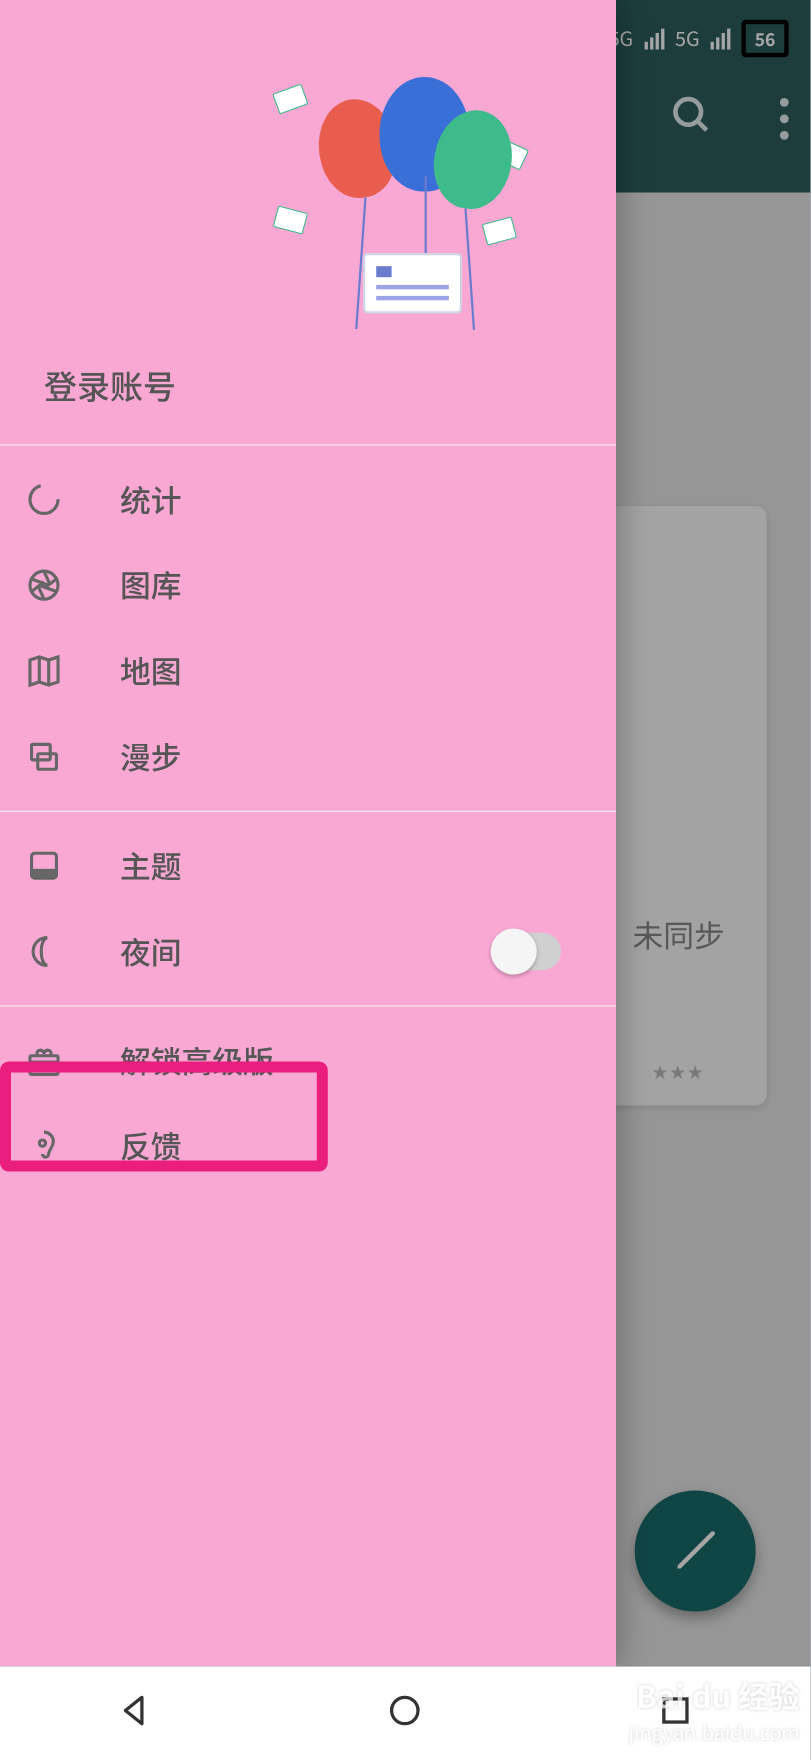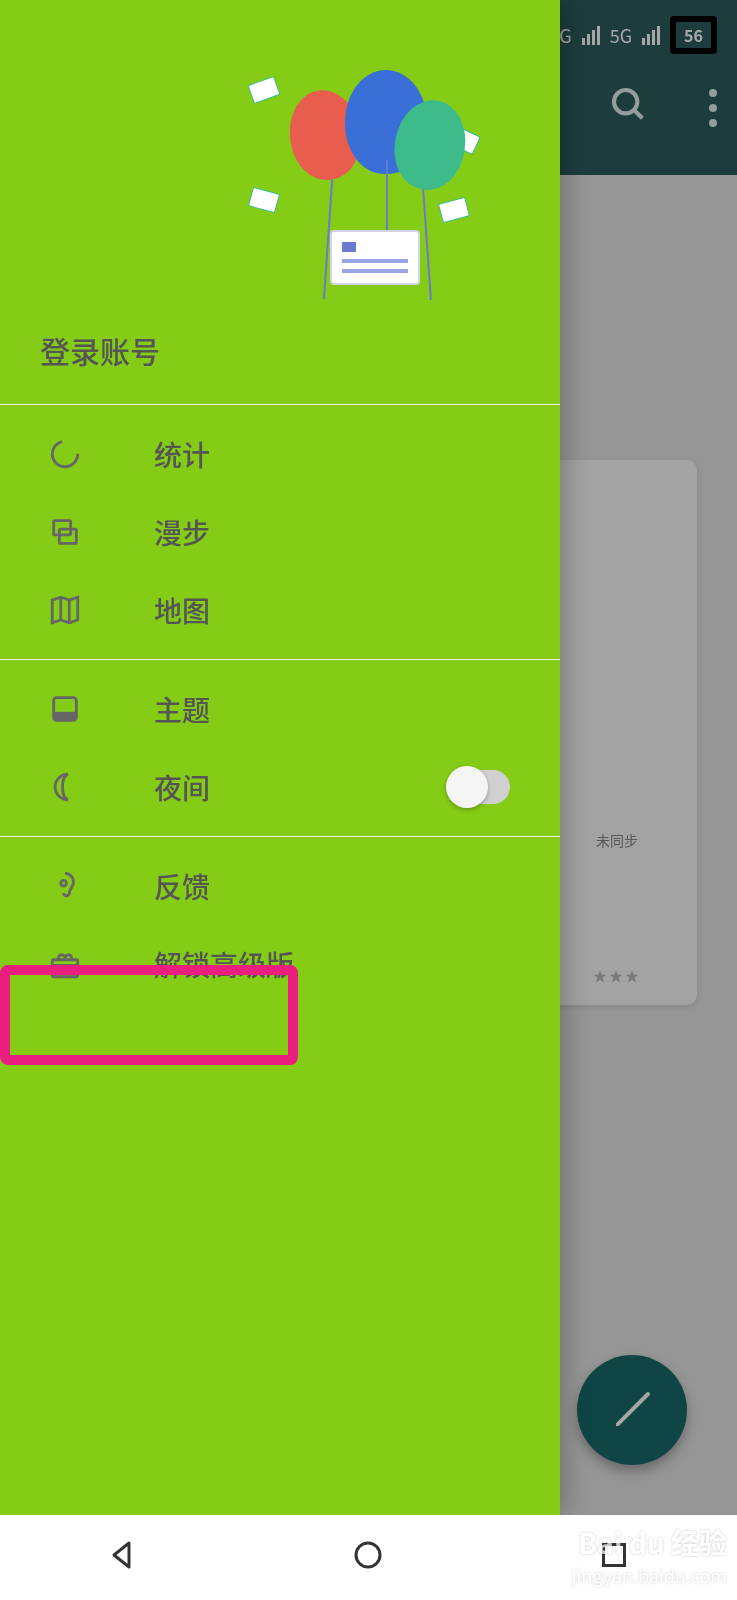--- a/index.html
+++ b/index.html
@@ -26,37 +26,37 @@
     .status-bar {
       position: absolute;
       top: 0; left: 0; right: 0; height: 70px;
       display: flex; align-items: center; justify-content: flex-end;
       padding: 0 20px; gap: 10px;
       color: #fff; font-size: 18px;
     }
     .sig { display: inline-flex; align-items: flex-end; gap: 2px; }
     .sig b { width: 3px; background: #fff; display: inline-block; }
     .sig b:nth-child(1){height:7px} .sig b:nth-child(2){height:11px} .sig b:nth-child(3){height:15px} .sig b:nth-child(4){height:19px}
-    .batt { border: 6px solid #000000; border-radius: 4px; padding: 1px 8px; font-weight: 600; font-size: 16px; }
+    .batt { border: 4px solid #000000; border-radius: 4px; padding: 1px 8px; font-weight: 600; font-size: 16px; }
     .bg-actions {
       position: absolute;
       top: 85px; right: 20px; display: flex; gap: 60px; align-items: center;
       color: #e5f0ef;
     }
     .bg-actions svg { width: 40px; height: 40px; }
     .dots3 { display: flex; flex-direction: column; gap: 7px; }
     .dots3 i { width: 8px; height: 8px; border-radius: 50%; background: #e5f0ef; }
     .card-shadow {
       position: absolute;
       top: 460px; right: 40px; width: 160px; height: 545px;
       background: #fafafa; border-radius: 10px; box-shadow: 0 2px 6px rgba(0,0,0,0.1);
       display: flex; flex-direction: column; align-items: center; justify-content: flex-end;
       padding: 20px; color: #888;
     }
-    .card-shadow .sync { font-size: 14px; position: absolute; top: 370px; }
+    .card-shadow .sync { font-size: 28px; position: absolute; top: 370px; }
     .card-shadow .stars { letter-spacing: 2px; color: #bbb; font-size: 14px; }
     .fab {
       position: absolute; right: 50px; bottom: 135px;
       width: 110px; height: 110px; border-radius: 50%;
       background: #1a6b6b; display: flex; align-items: center; justify-content: center;
       box-shadow: 0 6px 12px rgba(0,0,0,0.3);
     }
     .fab svg { width: 48px; height: 48px; fill: #fff; }
 
     
@@ -64,21 +64,21 @@
       position: absolute; left: 0; right: 0; bottom: 0; height: 85px;
       background: #fff; display: flex; align-items: center; justify-content: space-around;
     }
     .nav-bar svg { width: 36px; height: 36px; }
 
     
     .drawer {
       position: absolute;
       top: 0; left: 0; bottom: 85px;
       width: 560px;
-      background: #84cc16;
+      background: #f9a8d4;
       box-shadow: 5px 0 25px rgba(0,0,0,0.25);
       overflow-y: hidden;
     }
     .scrim {
       position: absolute; top: 0; left: 560px; right: 0; bottom: 85px;
       background: rgba(0,0,0,0.35);
     }
 
     .header-illustration {
       height: 300px; display: flex; align-items: center; justify-content: center;
@@ -97,21 +97,21 @@
     .envelope::after { content:''; position:absolute; bottom:10px; left:10px; right:10px; height:4px; background:#9aa4e6; box-shadow: 0 -10px 0 #9aa4e6; }
     .confetti { position:absolute; width:28px; height:20px; background:#fff; border:1px solid #3dbb8b; border-radius:2px; }
 
     .login-row { padding: 28px 40px 32px; font-size: 30px; color: #555; font-weight: 500; }
 
     .divider { height: 1px; background: #eee; }
 
     .menu-section { padding: 10px 0; }
     .menu-item {
       display: flex; align-items: center; height: 78px;
-      padding: 0 20px 0 48px; gap: 72px;
+      padding: 0 20px 0 23px; gap: 52px;
       font-size: 28px; color: #555; font-weight: 500;
       position: relative;
     }
     .menu-item .icon { width: 34px; height: 34px; display:flex; align-items:center; justify-content:center; color:#666; }
     .menu-item .icon svg { width: 34px; height: 34px; fill: none; stroke: #666; stroke-width: 2; }
 
     .toggle {
       position: absolute; right: 50px; top: 50%; transform: translateY(-50%);
       width: 60px; height: 34px; background: #d0d0d0; border-radius: 20px;
     }
@@ -208,36 +208,50 @@
       <span class="icon">
         <svg viewBox="0 0 24 24">
             <circle cx="12" cy="12" r="9" stroke-dasharray="40 16"></circle>
           </svg>
       </span>
       <span>统计</span>
     </div>
     <div class="menu-item">
       <span class="icon">
         <svg viewBox="0 0 24 24">
-            <rect x="4" y="4" width="12" height="10" rx="1"></rect>
-            <rect x="8" y="10" width="12" height="10" rx="1"></rect>
-          </svg>
-      </span>
-      <span>漫步</span>
+            <circle cx="12" cy="12" r="9"></circle>
+            <line x1="12" y1="3" x2="16" y2="12"></line>
+            <line x1="20" y1="8" x2="12" y2="14"></line>
+            <line x1="20" y1="16" x2="9" y2="12"></line>
+            <line x1="12" y1="21" x2="8" y2="12"></line>
+            <line x1="4" y1="16" x2="12" y2="10"></line>
+            <line x1="4" y1="8" x2="15" y2="12"></line>
+          </svg>
+      </span>
+      <span>图库</span>
     </div>
     <div class="menu-item">
       <span class="icon">
         <svg viewBox="0 0 24 24">
             <path d="M3 5l6-2 6 2 6-2v16l-6 2-6-2-6 2V5z"></path>
             <line x1="9" y1="3" x2="9" y2="19"></line>
             <line x1="15" y1="5" x2="15" y2="21"></line>
           </svg>
       </span>
       <span>地图</span>
     </div>
+    <div class="menu-item">
+      <span class="icon">
+        <svg viewBox="0 0 24 24">
+            <rect x="4" y="4" width="12" height="10" rx="1"></rect>
+            <rect x="8" y="10" width="12" height="10" rx="1"></rect>
+          </svg>
+      </span>
+      <span>漫步</span>
+    </div>
   </div>
 
   <div class="divider"></div>
 
   <div class="menu-section">
     <div class="menu-item">
       <span class="icon">
         <svg viewBox="0 0 24 24">
             <rect x="4" y="4" width="16" height="16" rx="2"></rect>
             <rect x="4" y="14" width="16" height="6" fill="#666" stroke="none"></rect>
@@ -252,38 +266,38 @@
           </svg>
       </span>
       <span>夜间</span>
       <span class="toggle"></span>
     </div>
   </div>
 
   <div class="divider"></div>
 
   <div class="menu-section">
-    <div class="menu-item">
-      <span class="icon">
-        <svg viewBox="0 0 24 24">
-            <path d="M12 3a6 6 0 016 6c0 4-3 5-3 8a2 2 0 01-4 0"></path>
-            <circle cx="11" cy="10" r="2"></circle>
-          </svg>
-      </span>
-      <span>反馈</span>
-    </div>
     <div class="menu-item">
       <span class="icon">
         <svg viewBox="0 0 24 24">
             <rect x="3" y="9" width="18" height="12" rx="1"></rect>
             <line x1="3" y1="13" x2="21" y2="13"></line>
             <path d="M8 9c-2-3 2-5 4-2 2-3 6-1 4 2"></path>
           </svg>
       </span>
       <span>解锁高级版</span>
+    </div>
+    <div class="menu-item">
+      <span class="icon">
+        <svg viewBox="0 0 24 24">
+            <path d="M12 3a6 6 0 016 6c0 4-3 5-3 8a2 2 0 01-4 0"></path>
+            <circle cx="11" cy="10" r="2"></circle>
+          </svg>
+      </span>
+      <span>反馈</span>
     </div>
   </div>
 </div>
 
 <div class="nav-bar">
   <span>
     <svg viewBox="0 0 24 24" fill="none" stroke="#333" stroke-width="2">
         <path d="M16 4 L6 12 L16 20 Z" stroke-linejoin="round"></path>
       </svg>
   </span>

